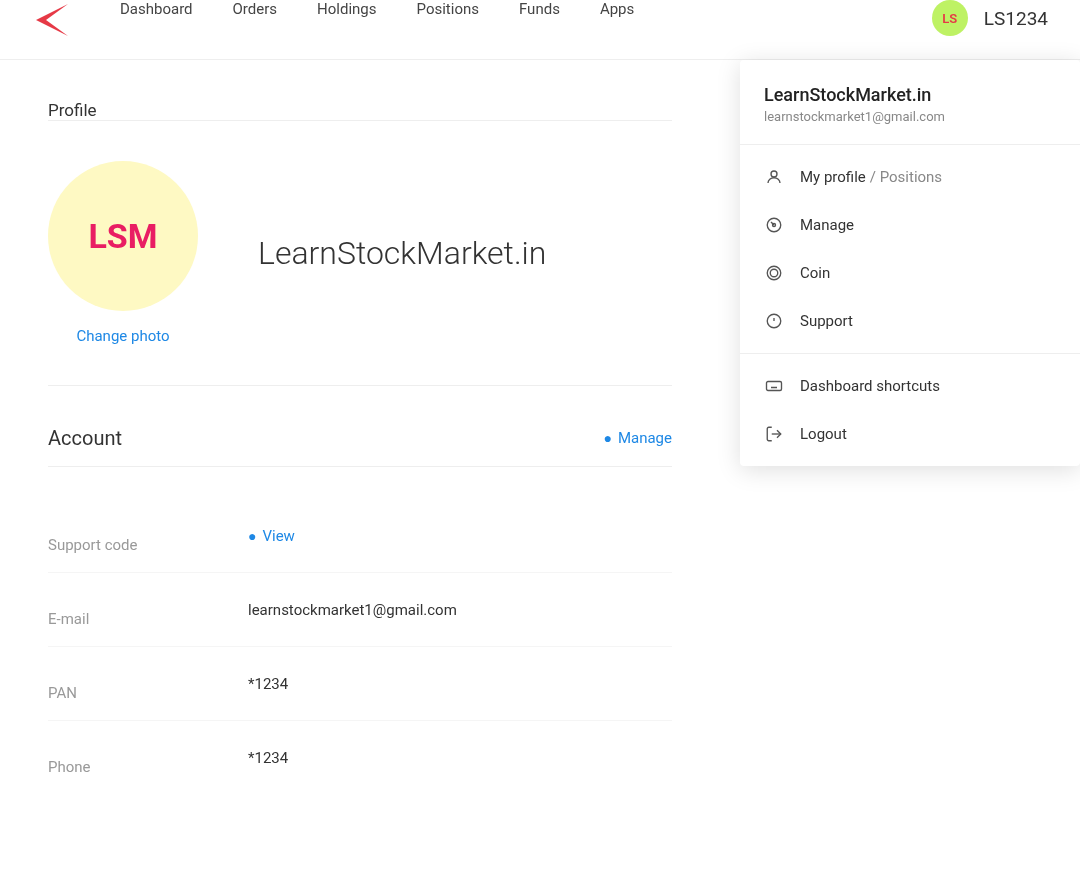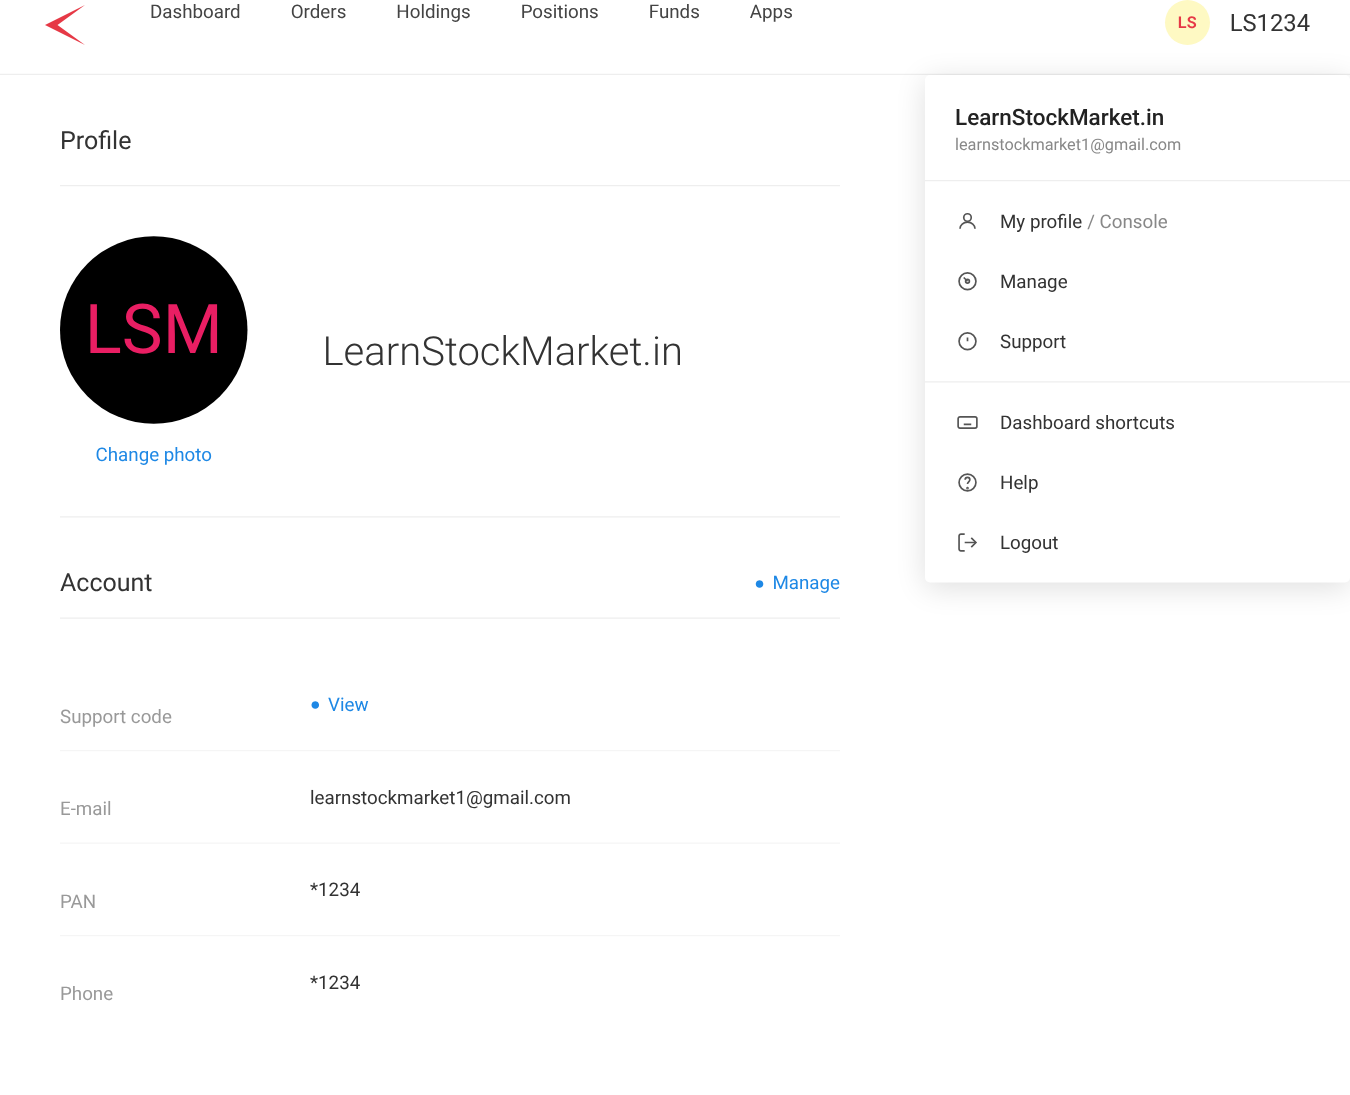--- a/index.html
+++ b/index.html
@@ -35,21 +35,21 @@
     }
     .header-right {
       display: flex;
       align-items: center;
       gap: 16px;
     }
     .avatar-circle {
       width: 36px;
       height: 36px;
       border-radius: 50%;
-      background: #fef9c3;
+      background: #bef264;
       display: flex;
       align-items: center;
       justify-content: center;
       font-size: 13px;
       font-weight: 600;
       color: #e63946;
       cursor: pointer;
     }
     .user-id {
       font-size: 19px;
@@ -63,24 +63,23 @@
       min-height: calc(100vh - 60px);
       position: relative;
     }
 
     
     .profile-section {
       padding: 40px 48px;
       width: 720px;
     }
     .profile-title {
-      font-size: 20px;
+      font-size: 17px;
       font-weight: 400;
       color: #333;
-      margin-bottom: 24px;
     }
     .divider {
       height: 1px;
       background: #eee;
       margin-bottom: 40px;
     }
     .profile-info {
       display: flex;
       align-items: center;
       gap: 60px;
@@ -89,26 +88,26 @@
     .avatar-section {
       display: flex;
       flex-direction: column;
       align-items: center;
       gap: 16px;
     }
     .profile-avatar {
       width: 150px;
       height: 150px;
       border-radius: 50%;
-      background: #000000;
+      background: #fef9c3;
       display: flex;
       align-items: center;
       justify-content: center;
-      font-size: 55px;
-      font-weight: 400;
+      font-size: 34px;
+      font-weight: 700;
       color: #e91e63;
     }
     .change-photo-link {
       color: #1e88e5;
       font-size: 15px;
       cursor: pointer;
       text-decoration: none;
     }
     .profile-name {
       font-size: 32px;
@@ -318,35 +317,44 @@
 
     <div class="dropdown-item">
       <span class="dropdown-icon">
         <svg width="18" height="18" viewBox="0 0 24 24" fill="none" stroke="#555" stroke-width="1.8">
           <circle cx="12" cy="8" r="4"></circle>
             <path d="M4 20c0-4 3.6-7 8-7s8 3 8 7"></path>
         </svg>
       </span>
       <div class="profile-settings-row">
         <span>My profile</span>
-        <span class="settings-link">/ Console</span>
+        <span class="settings-link">/ Positions</span>
       </div>
     </div>
 
     <div class="dropdown-item">
       <span class="dropdown-icon">
         <svg width="18" height="18" viewBox="0 0 24 24" fill="none" stroke="#555" stroke-width="1.8">
           <circle cx="12" cy="12" r="9"></circle>
             <path d="M12 12l-4-4"></path>
             <circle cx="12" cy="12" r="2"></circle>
         </svg>
       </span>
       <span class="dropdown-item-text">Manage</span>
     </div>
 
+    <div class="dropdown-item">
+      <span class="dropdown-icon">
+        <svg width="18" height="18" viewBox="0 0 24 24" fill="none" stroke="#555" stroke-width="1.8">
+          <circle cx="12" cy="12" r="9"></circle>
+            <circle cx="12" cy="12" r="5"></circle>
+        </svg>
+      </span>
+      <span class="dropdown-item-text">Coin</span>
+    </div>
 
     <div class="dropdown-item">
       <span class="dropdown-icon">
         <svg width="18" height="18" viewBox="0 0 24 24" fill="none" stroke="#555" stroke-width="1.8">
           <circle cx="12" cy="12" r="9"></circle>
             <path d="M12 8v4m0 4h.01"></path>
         </svg>
       </span>
       <span class="dropdown-item-text">Support</span>
     </div>
@@ -358,30 +366,20 @@
     <div class="dropdown-item">
       <span class="dropdown-icon">
         <svg width="18" height="18" viewBox="0 0 24 24" fill="none" stroke="#555" stroke-width="1.8">
           <rect x="2" y="6" width="20" height="12" rx="2"></rect>
             <path d="M6 10h.01M10 10h.01M14 10h.01M18 10h.01M8 14h8"></path>
         </svg>
       </span>
       <span class="dropdown-item-text">Dashboard shortcuts</span>
     </div>
 
-    <div class="dropdown-item">
-      <span class="dropdown-icon">
-        <svg width="18" height="18" viewBox="0 0 24 24" fill="none" stroke="#555" stroke-width="1.8">
-          <circle cx="12" cy="12" r="9"></circle>
-            <path d="M9.5 9a2.5 2.5 0 015 0c0 2-2.5 2.5-2.5 4.5"></path>
-            <circle cx="12" cy="18" r="0.5" fill="#555"></circle>
-        </svg>
-      </span>
-      <span class="dropdown-item-text">Help</span>
-    </div>
 
     <div class="dropdown-item">
       <span class="dropdown-icon">
         <svg width="18" height="18" viewBox="0 0 24 24" fill="none" stroke="#555" stroke-width="1.8">
           <path d="M9 21H5a2 2 0 01-2-2V5a2 2 0 012-2h4"></path>
             <polyline points="16 17 21 12 16 7"></polyline>
             <line x1="21" y1="12" x2="9" y2="12"></line>
         </svg>
       </span>
       <span class="dropdown-item-text">Logout</span>

